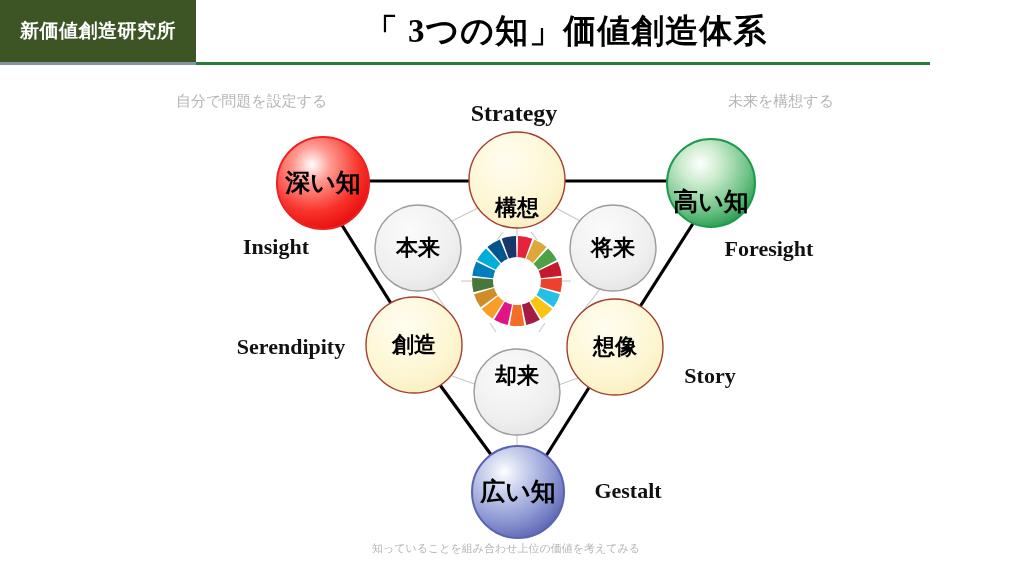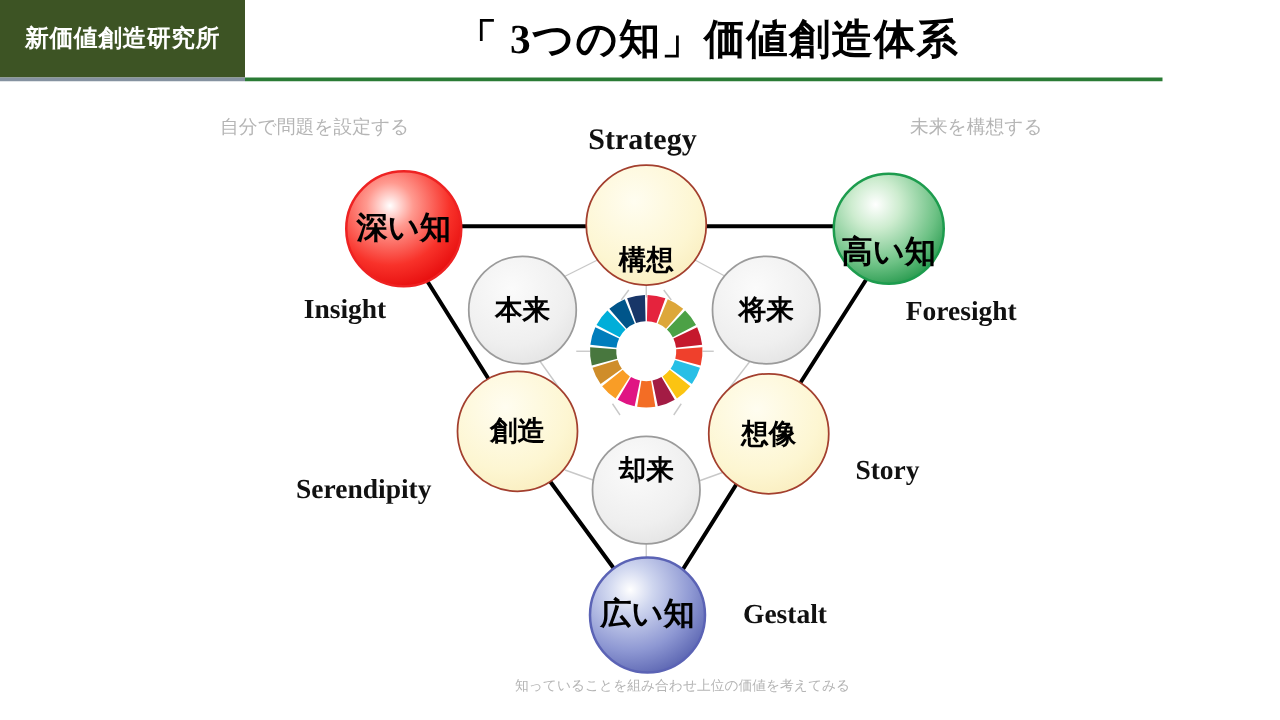--- a/index.html
+++ b/index.html
@@ -42,21 +42,21 @@
     background:#8592a0;
   }
 
   
   .caption {
     position:absolute; color:#b5b5b5; font-size:15px;
     font-family:"Liberation Sans", sans-serif; white-space:nowrap;
   }
   #caption-left  { left:176px; top:92px; }
   #caption-right { left:728px; top:92px; }
-  #caption-bottom{ left:372px; top:541px; font-size:11px;margin-left:40px; }
+  #caption-bottom{ left:372px; top:541px; font-size:11px; }
 
   
   #diagram { position:absolute; left:0; top:0; width:1024px; height:576px; }
 
   
   .node-label {
     position:absolute; transform:translate(-50%,-50%);
     font-family:"Liberation Serif", serif;
     font-weight:700; color:#000; white-space:nowrap;
     text-align:center; pointer-events:none;
@@ -189,18 +189,18 @@
       <div class="node-label inner-label" style="left: 613px; top: 248px;">将来</div>
       <div class="node-label inner-label" style="left: 414px; top: 345px;">創造</div>
       <div class="node-label inner-label" style="left: 615px; top: 347px;">想像</div>
       <div class="node-label inner-label" style="left: 517px; top: 376px;">却来</div>
       <div class="node-label corner-label" style="left: 323px; top: 182px;">深い知</div>
       <div class="en-label" style="left: 276px; top: 247px;">Insight</div>
       <div class="node-label corner-label" style="left: 711px; top: 182px; margin-top: 19px;">高い知</div>
       <div class="en-label" style="left: 769px; top: 249px;">Foresight</div>
       <div class="node-label corner-label" style="left: 518px; top: 491px;">広い知</div>
       <div class="en-label" style="left: 628px; top: 491px;">Gestalt</div>
-      <div class="en-label" style="left: 291px; top: 347px; margin-top: 44px;">Serendipity</div>
+      <div class="en-label" style="left: 291px; top: 347px;">Serendipity</div>
       <div class="en-label" style="left: 710px; top: 348px; margin-top: 28px;">Story</div>
       <div class="en-label" id="en-strategy" style="left: 514px; top: 113px;">Strategy</div>
     </div>
 
 </div>
 
 </body></html>

